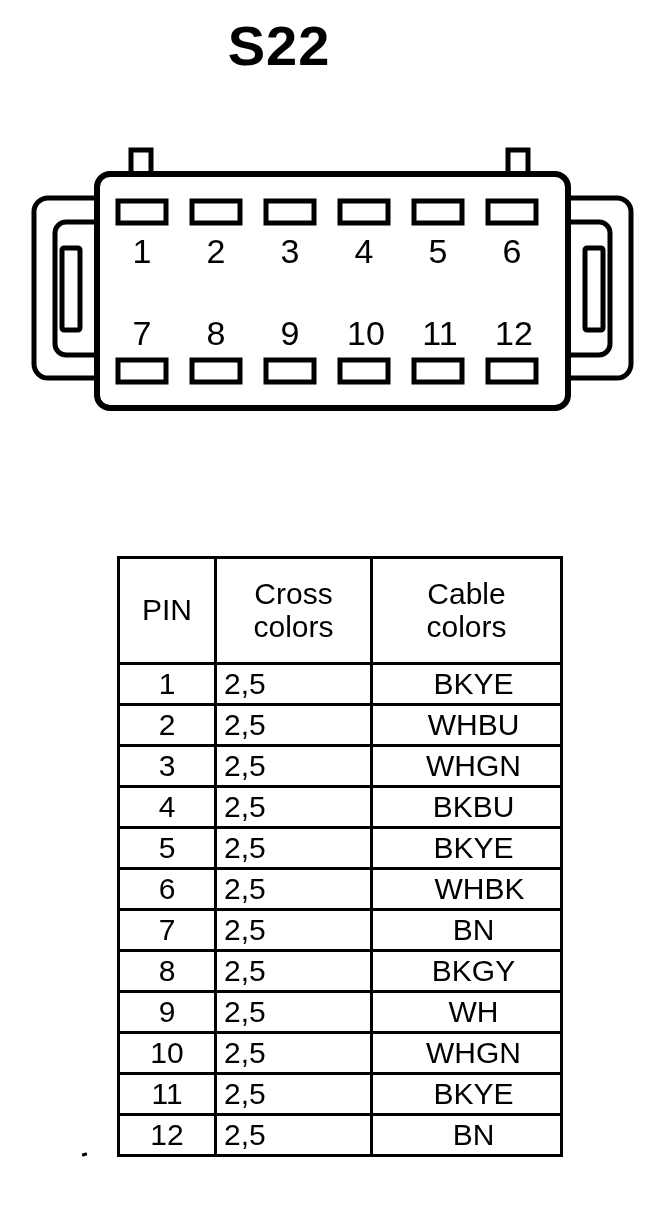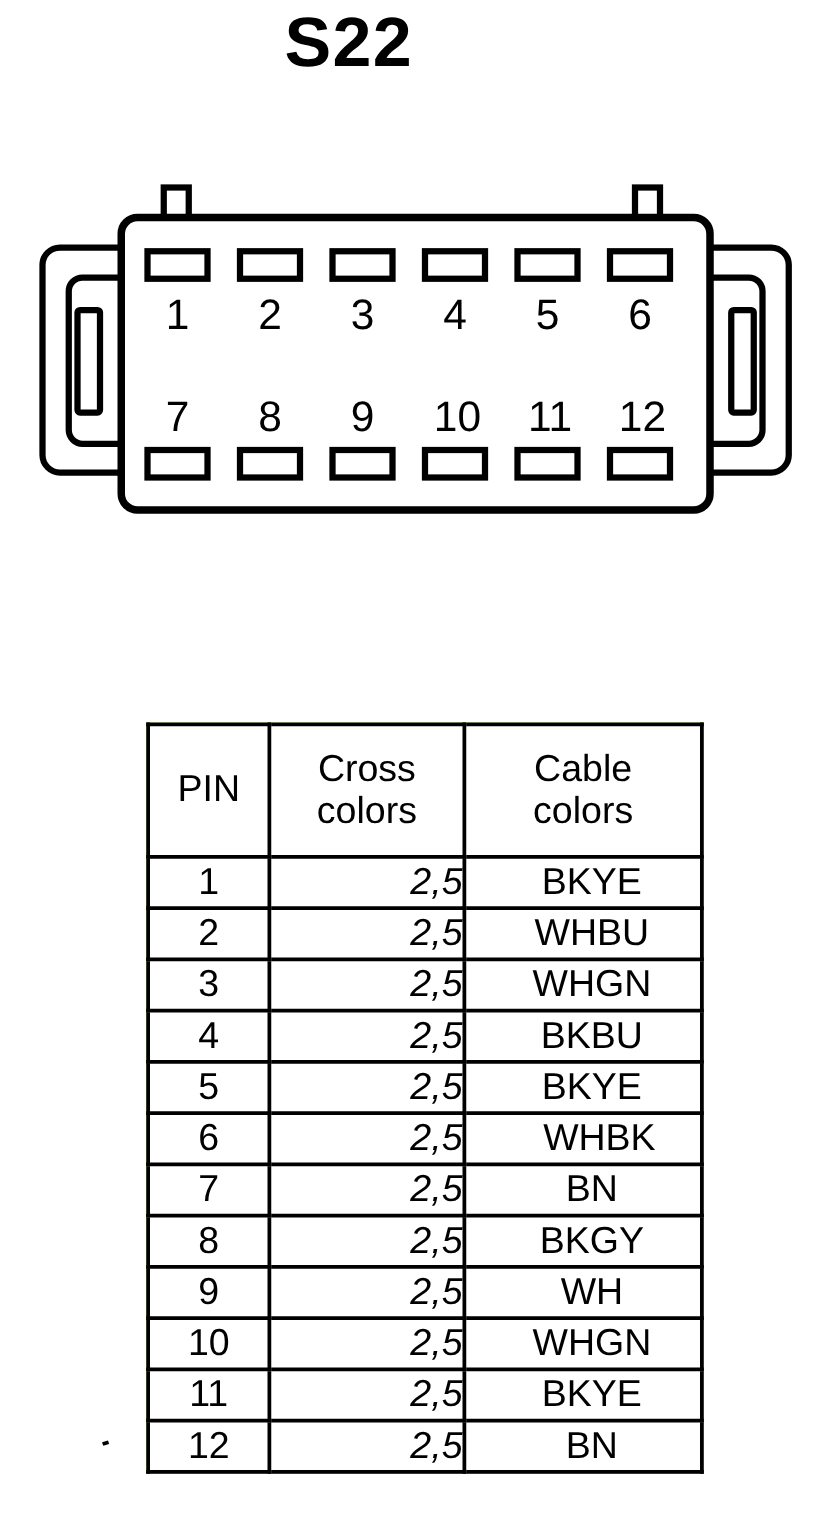--- a/index.html
+++ b/index.html
@@ -15,21 +15,21 @@
     overflow: hidden;
     font-family: "Liberation Sans", sans-serif;
     color: #000000;
     -webkit-font-smoothing: none;
   }
 
   
   #page-title {
     position: absolute;
     left: 0;
-    top: 6px;
+    top: 18px;
     width: 558px;
     text-align: center;
     font-size: 56px;
     font-weight: bold;
     letter-spacing: 1px;
     line-height: 1;
   }
 
   
   #connector {
@@ -37,25 +37,25 @@
     left: 0;
     top: 0;
     width: 672px;
     height: 470px;
   }
 
   
   #pinout-table {
     position: absolute;
     left: 117px;
-    top: 578px;
+    top: 556px;
     width: 443px;
     border-collapse: collapse;
     table-layout: fixed;
-    background: #bef264;
+    background: #000000;
   }
   #pinout-table col.c-pin      { width: 97px; }
   #pinout-table col.c-cross    { width: 156px; }
   #pinout-table col.c-colors   { width: 190px; }
 
   #pinout-table th,
   #pinout-table td {
     border: 3px solid #000000;
     font-weight: normal;
     font-size: 30px;
@@ -73,23 +73,22 @@
   #pinout-table thead th .hdr-line { display: block; }
 
   #pinout-table tbody td {
     height: 38px;
     vertical-align: middle;
   }
   #pinout-table tbody td.pin {
     text-align: center;
   }
   #pinout-table tbody td.cross {
-    text-align: right;
+    text-align: left;
     padding-left: 7px;
-    font-style: italic;
   }
   #pinout-table tbody td.colors {
     text-align: center;
     padding-left: 14px;
   }
   
   #pinout-table tbody td.colors.indent {
     padding-left: 26px;
   }
 

